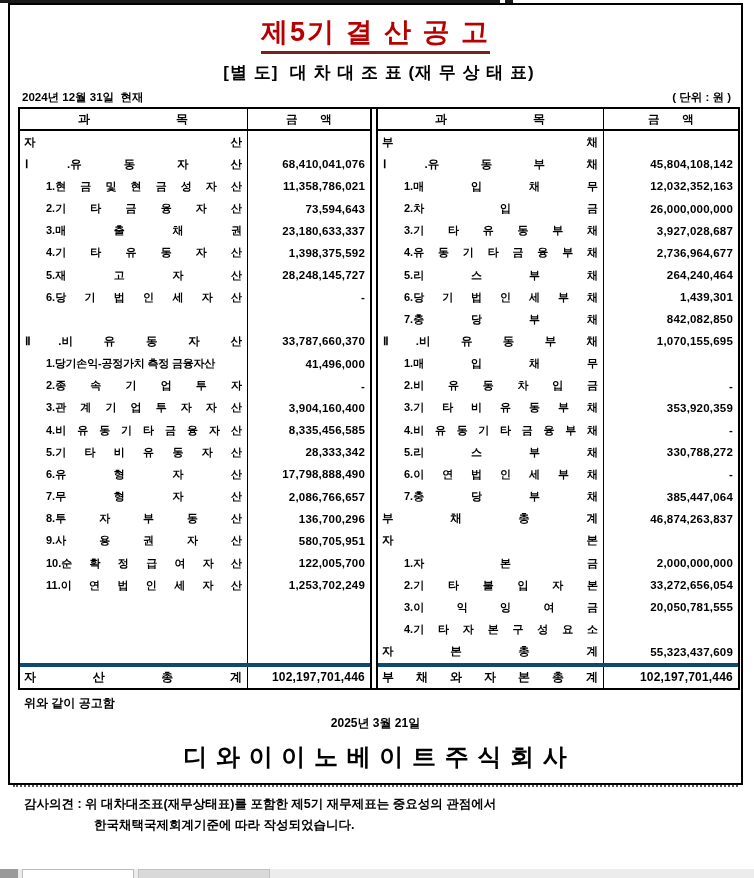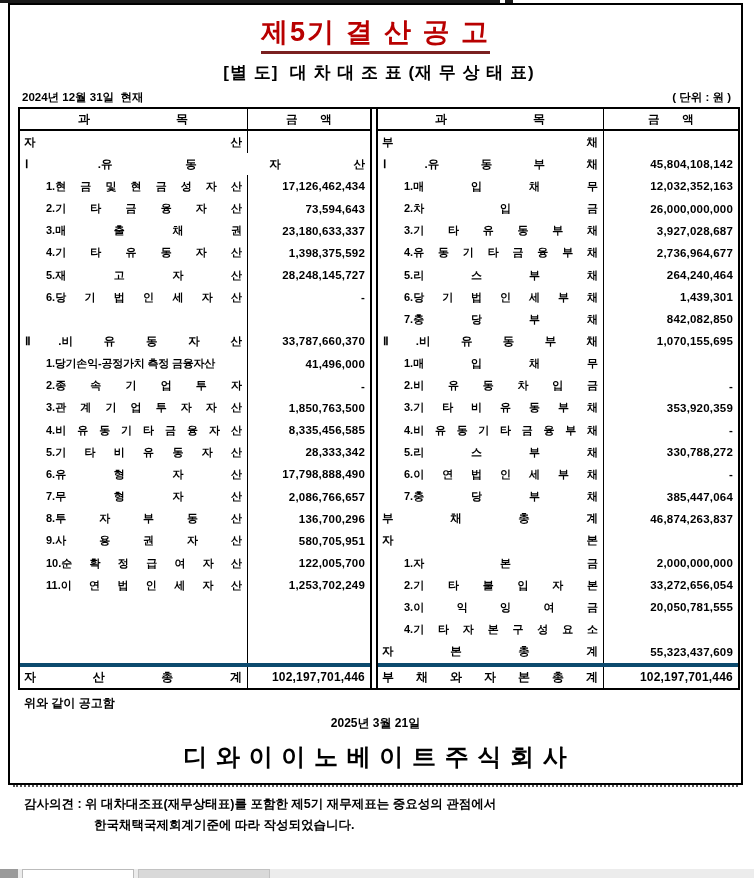--- a/index.html
+++ b/index.html
@@ -126,26 +126,27 @@
         <div class="row t-section">
           <div class="c-label">
             <span class="jl">자 산</span>
           </div>
           <div class="c-amt"></div>
         </div>
         <div class="row t-roman">
           <div class="c-label">
             <span class="jl">Ⅰ.유 동 자 산</span>
           </div>
+          <div class="c-amt">68,410,041,076</div>
         </div>
         <div class="row t-item">
           <div class="c-label">
             <span class="jl">1.현 금 및 현 금 성 자 산</span>
           </div>
-          <div class="c-amt">17,126,462,434</div>
+          <div class="c-amt">11,358,786,021</div>
         </div>
         <div class="row t-item">
           <div class="c-label">
             <span class="jl">2.기 타 금 융 자 산</span>
           </div>
           <div class="c-amt">73,594,643</div>
         </div>
         <div class="row t-item">
           <div class="c-label">
             <span class="jl">3.매 출 채 권</span>
@@ -191,21 +192,21 @@
         <div class="row t-item">
           <div class="c-label">
             <span class="jl">2.종 속 기 업 투 자</span>
           </div>
           <div class="c-amt">-</div>
         </div>
         <div class="row t-item">
           <div class="c-label">
             <span class="jl">3.관 계 기 업 투 자 자 산</span>
           </div>
-          <div class="c-amt">1,850,763,500</div>
+          <div class="c-amt">3,904,160,400</div>
         </div>
         <div class="row t-item">
           <div class="c-label">
             <span class="jl">4.비 유 동 기 타 금 융 자 산</span>
           </div>
           <div class="c-amt">8,335,456,585</div>
         </div>
         <div class="row t-item">
           <div class="c-label">
             <span class="jl">5.기 타 비 유 동 자 산</span>

